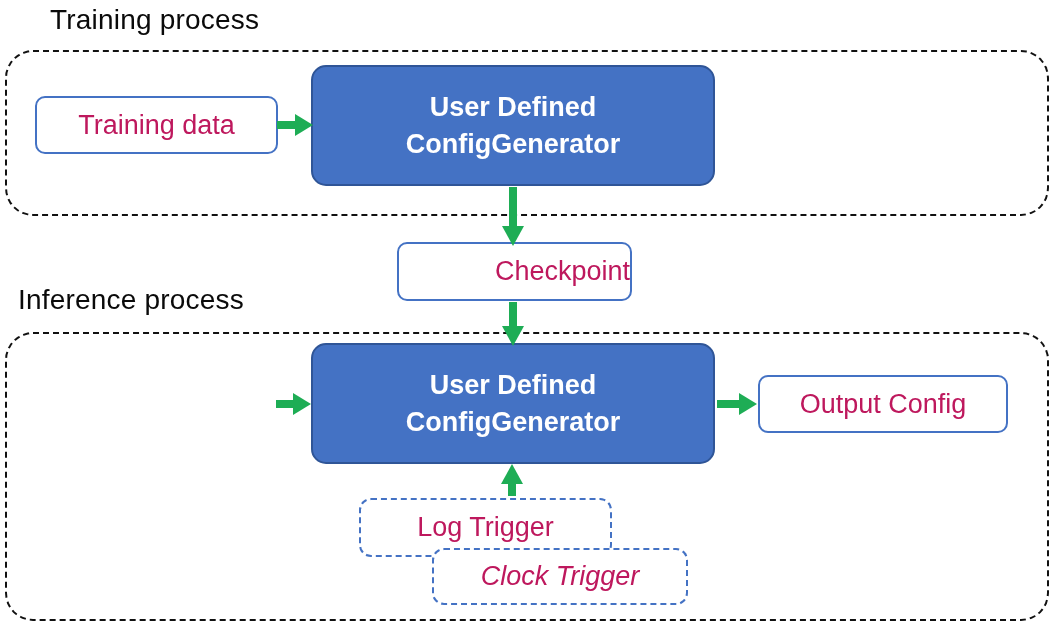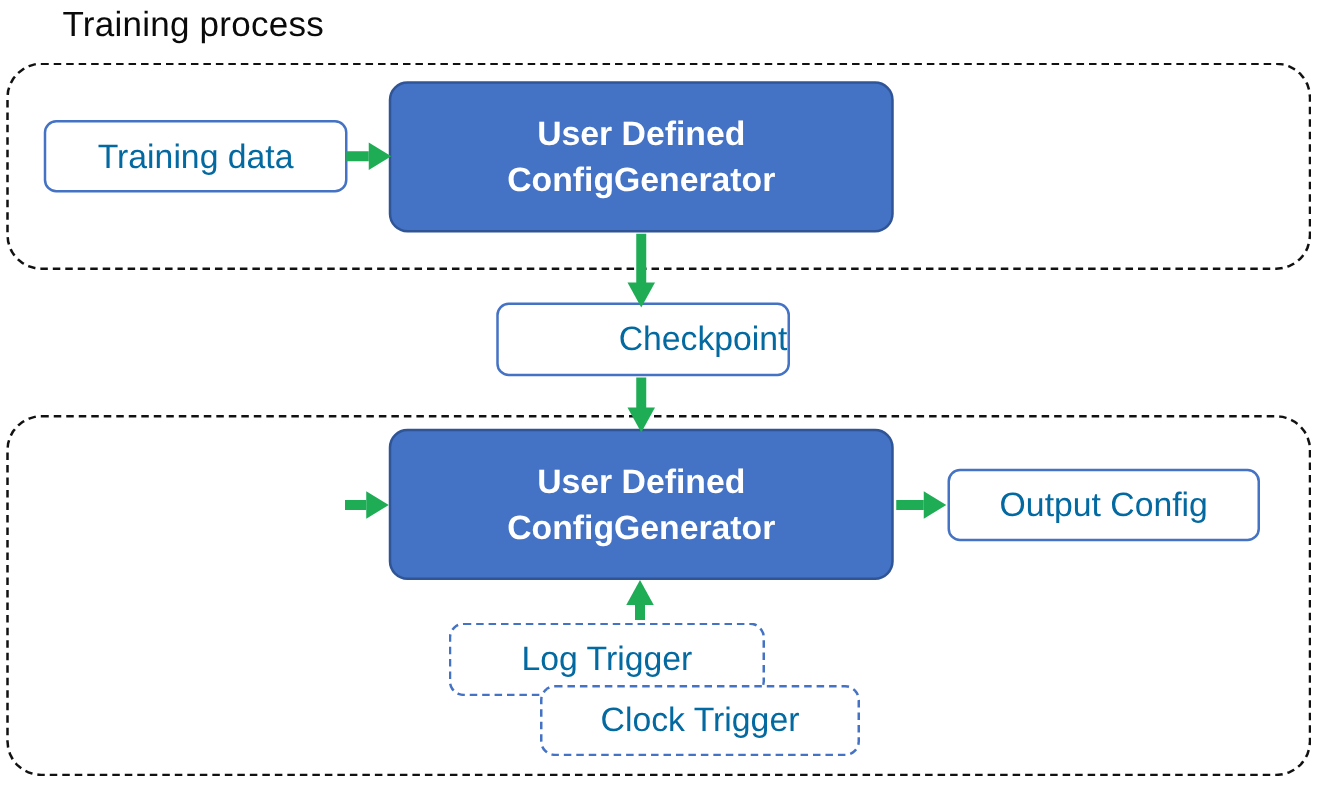--- a/index.html
+++ b/index.html
@@ -29,21 +29,21 @@
     background: transparent;
   }
   .box {
     position: absolute;
     display: flex;
     align-items: center;
     justify-content: center;
     text-align: center;
     box-sizing: border-box;
     font-size: 27px;
-    color: #0369a1;
+    color: #be185d;
     background: #ffffff;
   }
   .white-box {
     border: 2px solid #4472C4;
     border-radius: 10px;
   }
   .blue-box {
     background: #4472C4;
     border: 2.5px solid #2F5597;
     border-radius: 15px;
@@ -82,38 +82,39 @@
 
   <div class="box blue-box" style="left:311px; top:65px; width:404px; height:121px;">
     <div>User Defined</div>
     <div>ConfigGenerator</div>
   </div>
 
   <div class="box white-box" style="left:397px; top:242px; width:235px; height:59px;justify-content:flex-end;">
     <span>Checkpoint</span>
   </div>
 
+  <div class="section-label" style="left:18px; top:284px;">Inference process</div>
 
   <div class="process-container" style="left:5px; top:332px; width:1040px; height:285px;"></div>
 
 
   <div class="box blue-box" style="left:311px; top:343px; width:404px; height:121px;">
     <div>User Defined</div>
     <div>ConfigGenerator</div>
   </div>
 
   <div class="box trigger-box" style="left:359px; top:498px; width:253px; height:59px; z-index:1;">
     <span>Log Trigger</span>
   </div>
 
   <div class="box white-box" style="left:758px; top:375px; width:250px; height:58px;">
     <span>Output Config</span>
   </div>
 
-  <div class="box trigger-box" style="left:432px; top:548px; width:256px; height:57px; z-index:2;">
+  <div class="box trigger-box" style="left:432px; top:548px; width:256px; height:57px; z-index:2;font-style:italic;">
     <span>Clock Trigger</span>
   </div>
 
   <svg class="arrow-layer" viewBox="0 0 1057 631">
     <g>
       <line x1="277" y1="125" x2="295" y2="125"></line>
       <polygon points="295,114 313,125 295,136"></polygon>
     </g>
     <g>
       <line x1="513" y1="187" x2="513" y2="227"></line>

